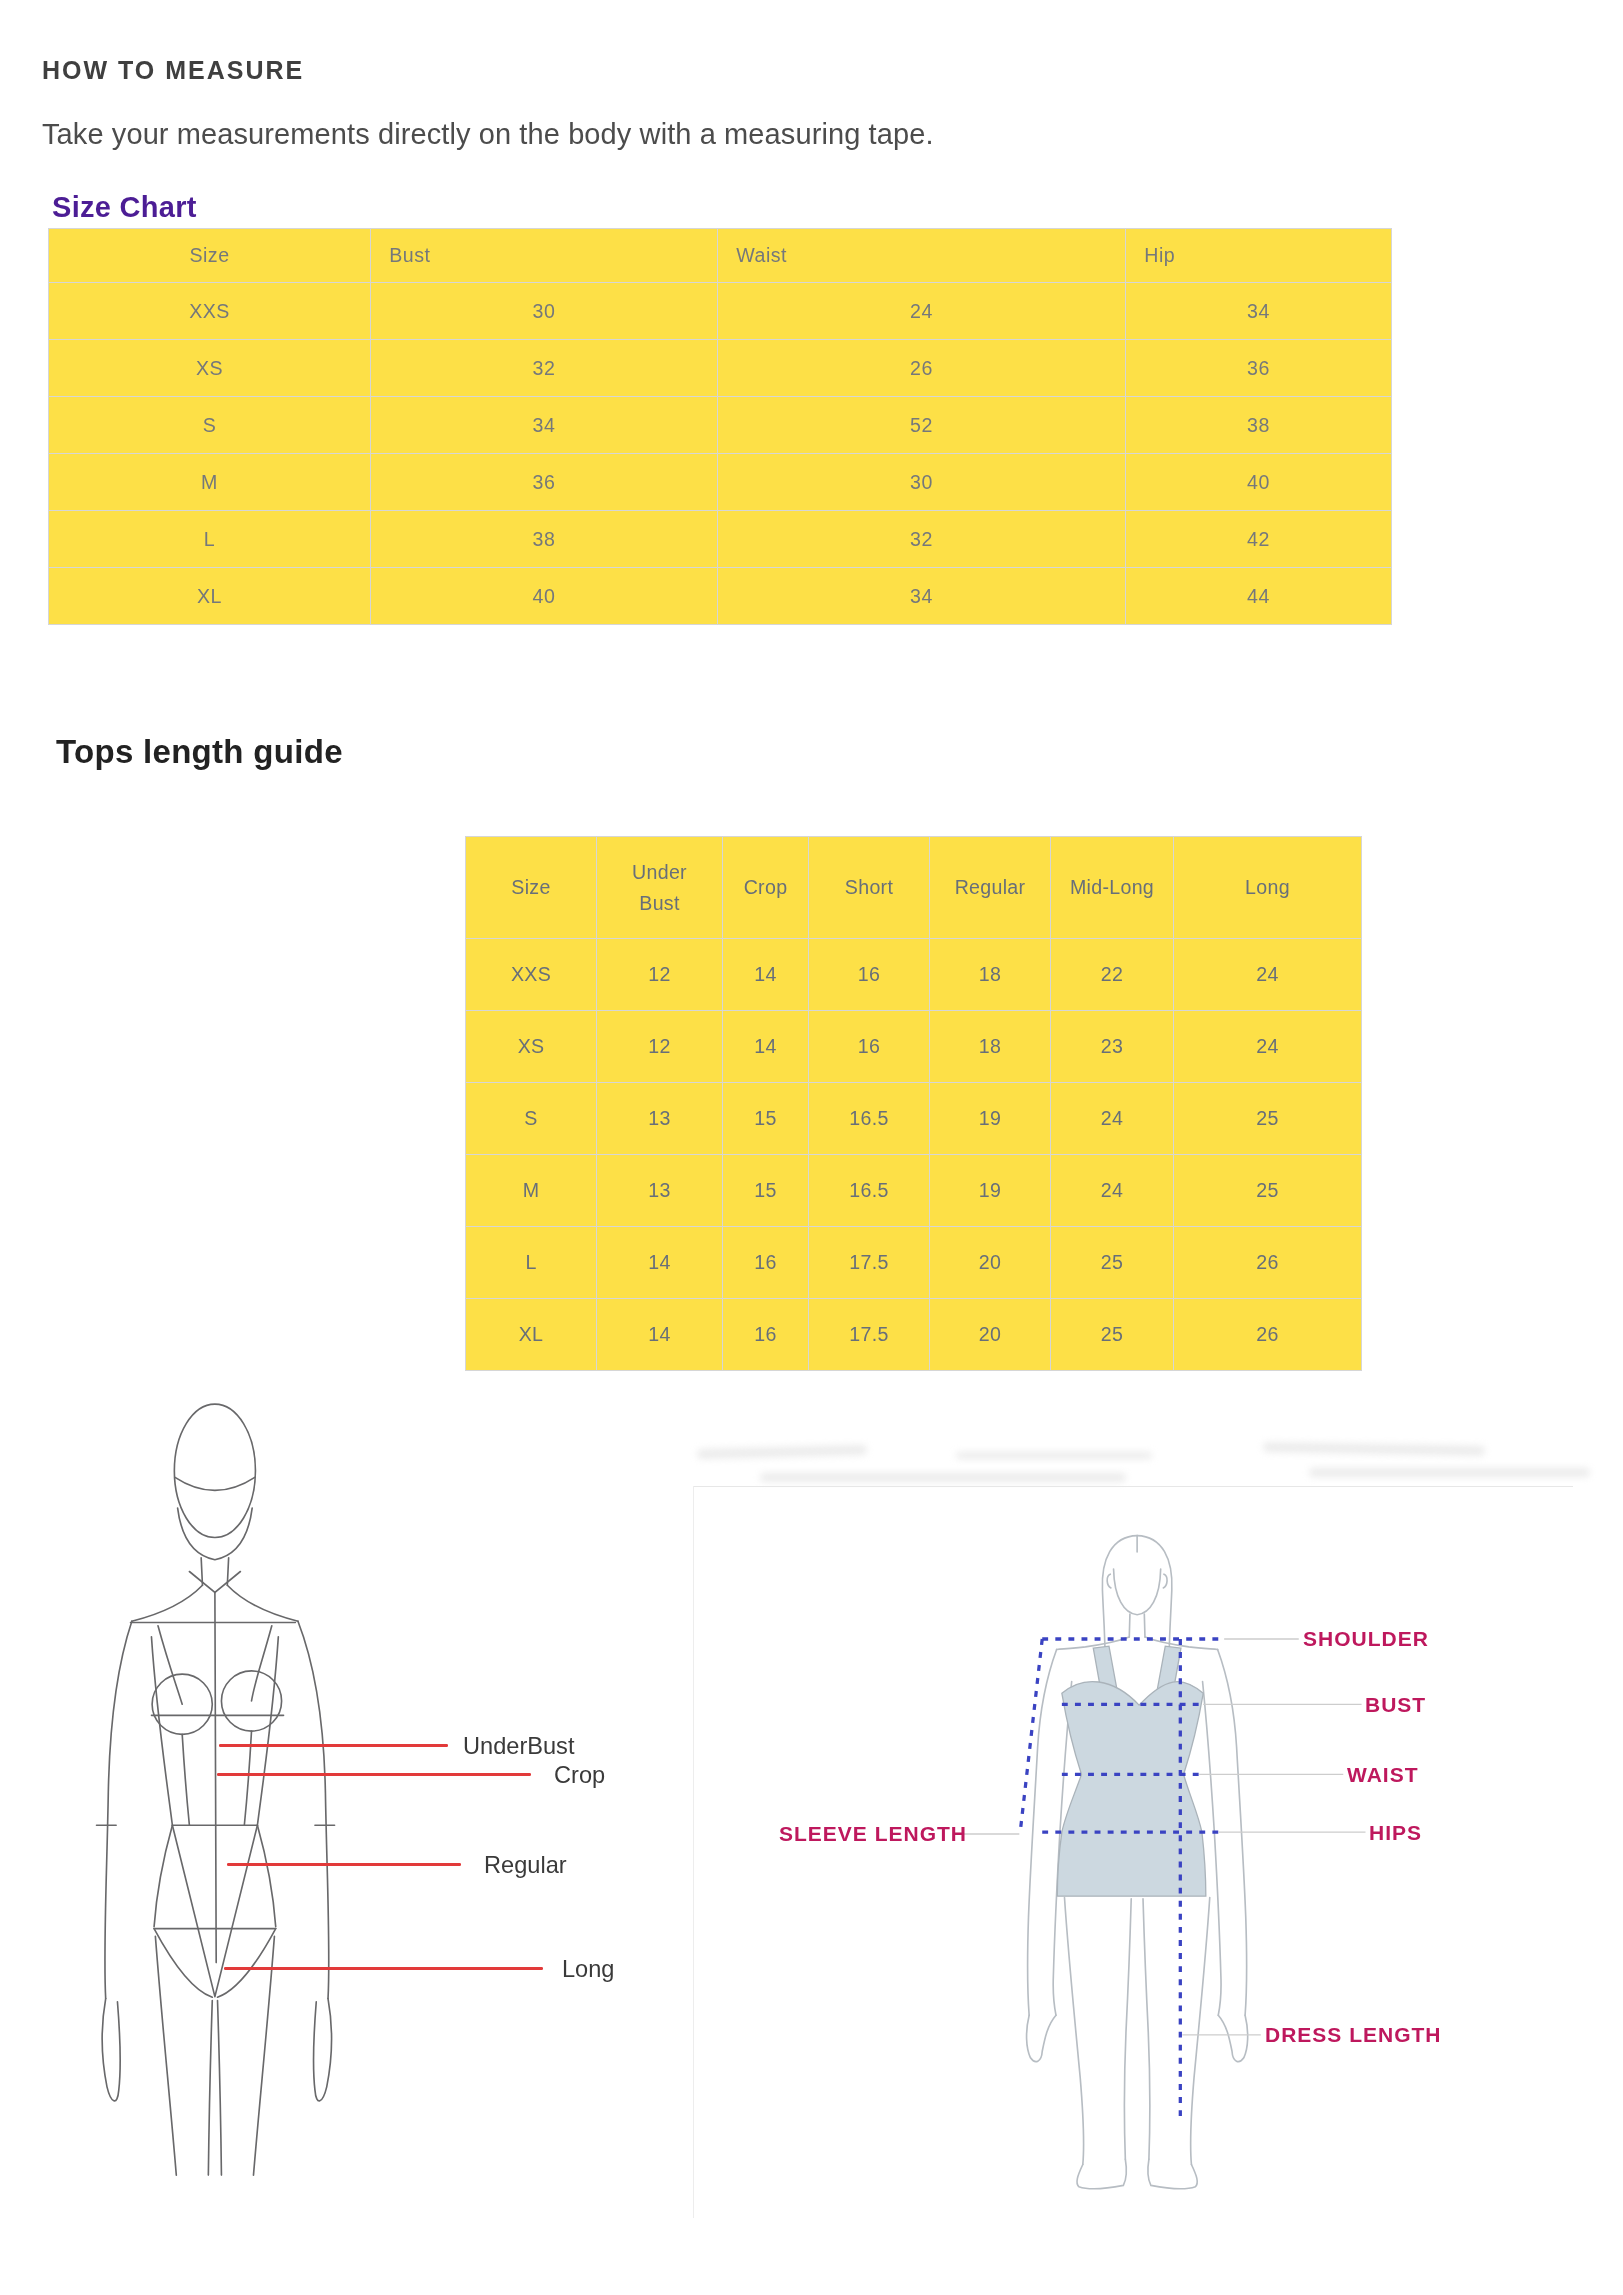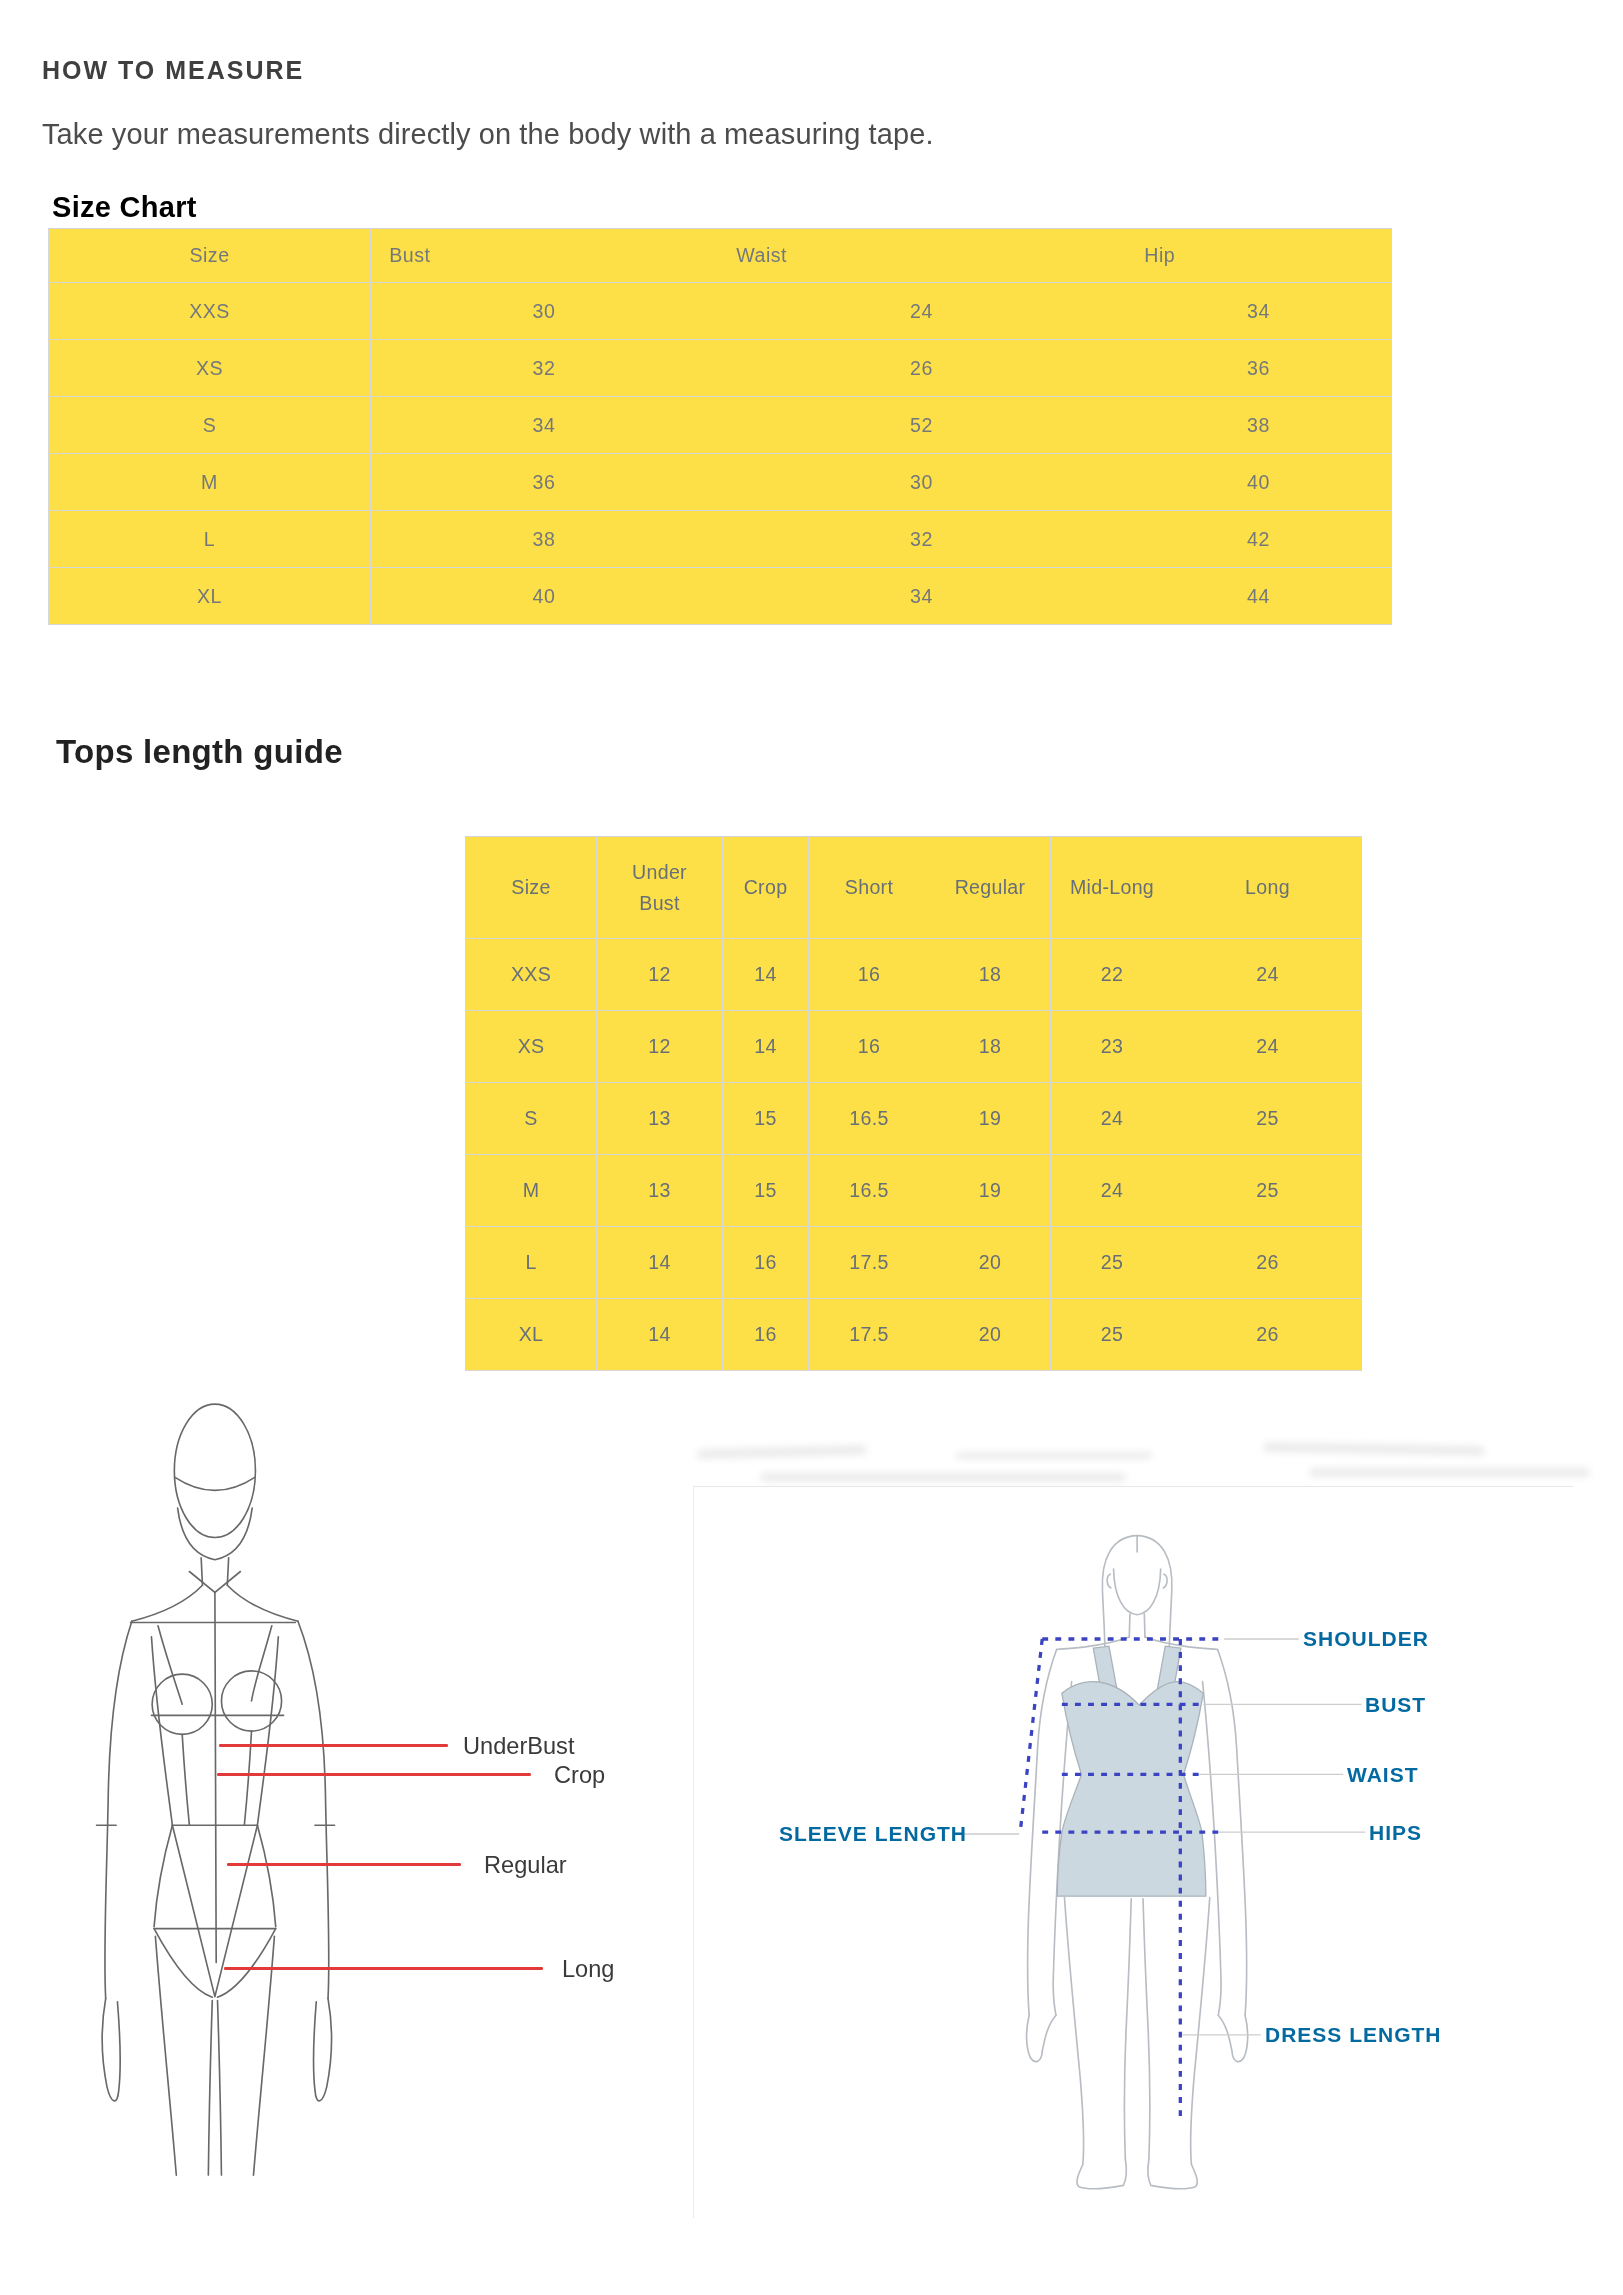--- a/index.html
+++ b/index.html
@@ -2,21 +2,21 @@
 <html style="font-size:10.5px"><head>
 <meta charset="utf-8">
 <style>
   html, body { margin: 0; padding: 0; background: #ffffff; }
   body { width: 1623px; height: 2295px; position: relative; font-family: "Liberation Sans", sans-serif; }
   .abs { position: absolute; }
 
   
   .h-measure { left: 42px; top: 56px; font-size: 25px; font-weight: 700; letter-spacing: 2px; color: #3f3f3f; }
   .intro { left: 42px; top: 118px; font-size: 29px; font-weight: 400; color: #4c4c4c; letter-spacing: 0.1px; }
-  .size-chart-title { left: 52px; top: 191px; font-size: 29px; font-weight: 700; color: #000000; letter-spacing: 0.3px; }
+  .size-chart-title { left: 52px; top: 191px; font-size: 29px; font-weight: 700; color: #4c1d95; letter-spacing: 0.3px; }
   .tops-title { left: 56px; top: 733px; font-size: 33px; font-weight: 700; color: #222222; letter-spacing: 0.3px; }
 
   
   table { border-collapse: collapse; table-layout: fixed; background: #fde047; }
   th, td { border: 0.7px solid #d6d6d6; font-weight: 400; vertical-align: middle; overflow: hidden; }
 
   .t1 { left: 48px; top: 228px; width: 1343px; }
   .t1 th { height: 51px; font-size: 19.6px; color: #75787b; letter-spacing: 0.5px; }
   .t1 td { height: 54px; font-size: 19.6px; color: #75787b; text-align: center; letter-spacing: 0.5px; }
   .t1 th.c0 { text-align: center; }
@@ -29,21 +29,21 @@
 
   
   .left-diagram { left: 53px; top: 1374px; width: 622px; height: 824px; text-align: right; }
   .redline { position: absolute; height: 3.3px; background: #e23a3a; border-radius: 1.3px; }
   .llabel { position: absolute; transform: translateY(-50%); font-size: 23.6px; color: #3a3a3a; font-weight: 400; white-space: nowrap; }
 
   
   .right-diagram { left: 681px; top: 1400px; width: 943px; height: 851px; }
   .panel-top { position: absolute; left: 11.8px; top: 86px; width: 880px; height: 1.3px; background: #e7e7e7; }
   .panel-left { position: absolute; left: 11.8px; top: 86px; width: 1.3px; height: 732px; background: #ededed; }
-  .rlabel { position: absolute; transform: translateY(-50%); font-size: 21px; font-weight: 700; color: #0369a1; letter-spacing: 1px; white-space: nowrap; }
+  .rlabel { position: absolute; transform: translateY(-50%); font-size: 21px; font-weight: 700; color: #be185d; letter-spacing: 1px; white-space: nowrap; }
   .rlabel.right-align { text-align: left; }
   .smudge { position: absolute; background: #d9d9d9; opacity: 0.5; filter: blur(3.9px); border-radius: 5.2px; }
 
   svg { position: absolute; left: 0; top: 0; }
 </style>
 </head>
 <body>
 
 <div class="abs h-measure">HOW TO MEASURE</div>
 <div class="abs intro">Take your measurements directly on the body with a measuring tape.</div>

